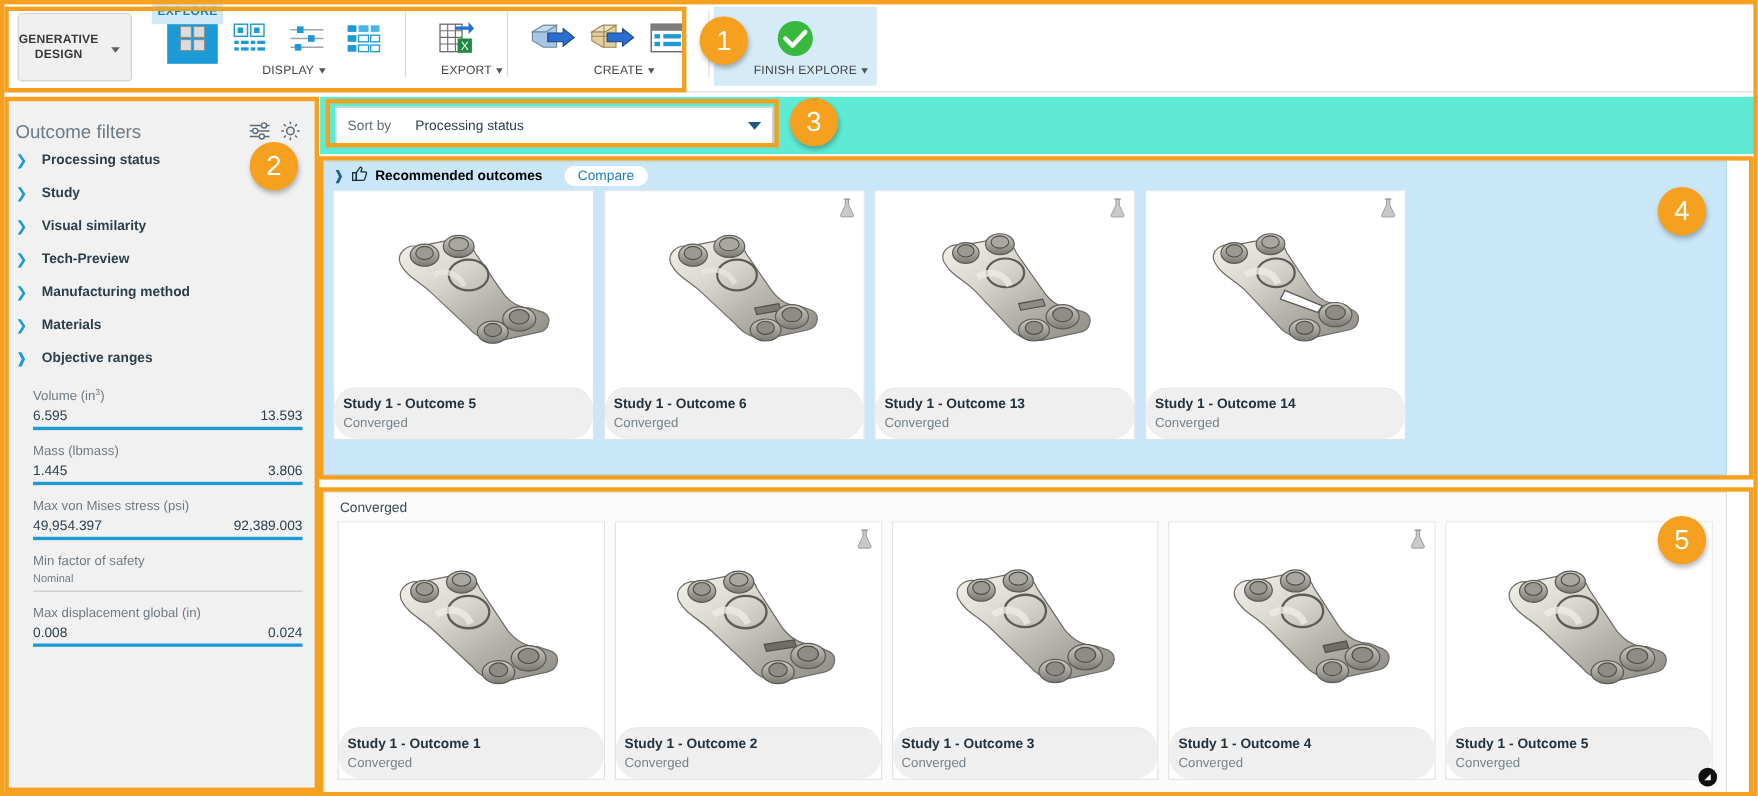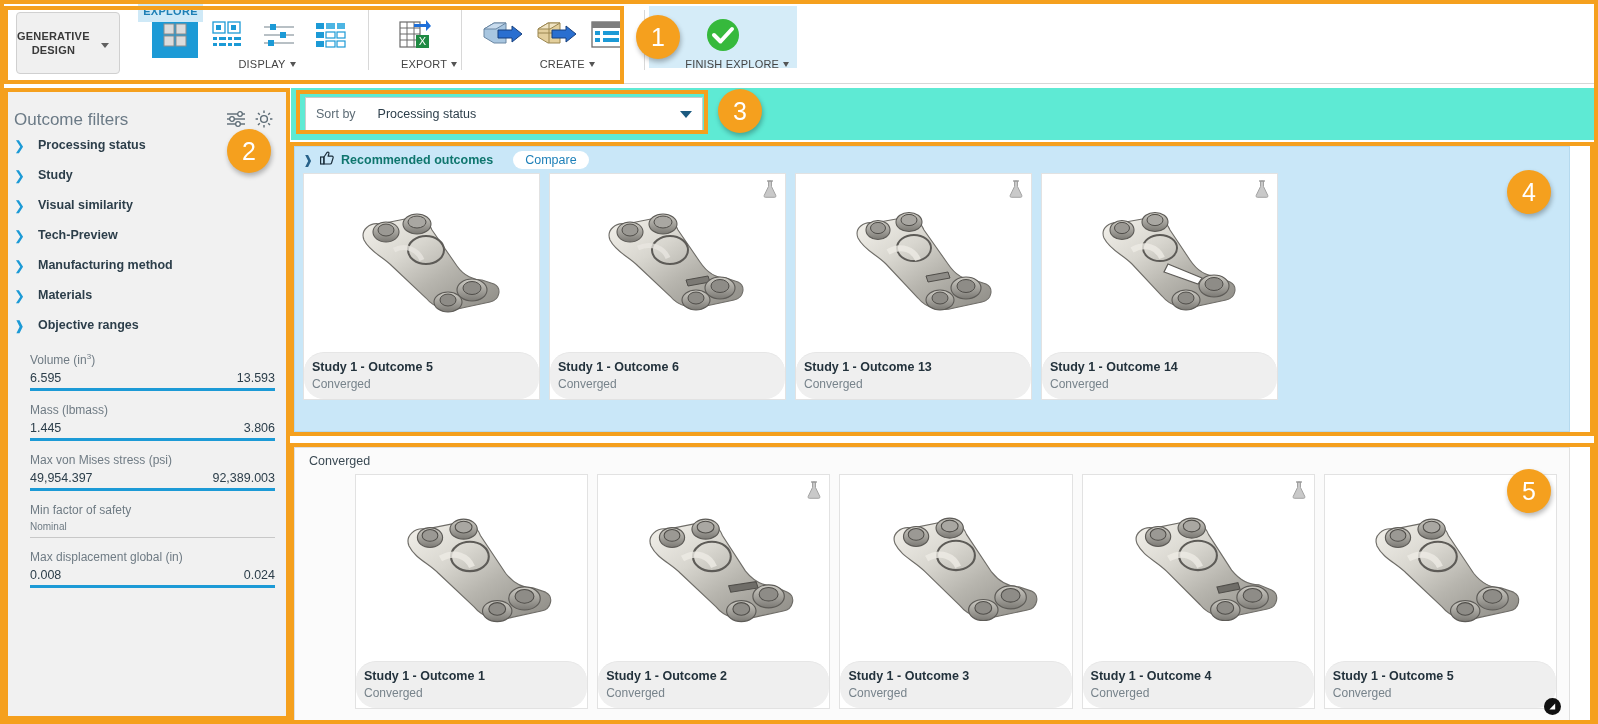--- a/index.html
+++ b/index.html
@@ -39,21 +39,21 @@
 
   .group { display:flex; flex-direction:column; align-items:center; height:72px; position:relative; }
   .group-icons { display:flex; align-items:flex-end; gap:6px; height:52px; padding:0 10px; }
   .group-label { font-size:11px; color:#444; letter-spacing:0.2px; display:flex; align-items:center; gap:4px;padding-left:28px; }
   .group-sep { width:1px; background:#d8d8d8; height:60px; margin:4px 4px 0 4px; }
   .tri-down { width:0;height:0;border-left:3.5px solid transparent;border-right:3.5px solid transparent;border-top:5px solid #555; display:inline-block; }
 
   .icon-btn { width:46px;height:46px;display:flex;align-items:center;justify-content:center; }
   .icon-btn.active { background:#1c9ad6; }
 
-  .finish-group { background:#d5ecf8; height:62px; display:flex; flex-direction:column; align-items:center; padding:0 8px; }
+  .finish-group { background:#d5ecf8; height:72px; display:flex; flex-direction:column; align-items:center; padding:0 8px; }
 
   
   .sidebar {
     position:absolute; left:0; top:88px; width:290px; height:636px;
     background:#f1f1f1; border-right:1px solid #cfcfcf; overflow:hidden;
   }
   .sidebar-head { height:42px; display:flex; align-items:flex-end; padding:0 14px 0 14px; }
   .sidebar-title { font-size:17px; color:#6b7a86; flex:1; }
   .head-icon { width:22px; height:22px; margin-left:6px; display:flex; align-items:center; justify-content:center; }
 
@@ -80,21 +80,21 @@
   .sort-value { font-size:12.5px; color:#2c3e4a; flex:1; }
   .sort-caret { width:0;height:0;border-left:6px solid transparent;border-right:6px solid transparent;border-top:7px solid #1b5a80; }
 
   
   .rec-panel {
     position:absolute; left:294px; top:146px; width:1276px; height:286px;
     background:#c9e7f8; border:1px solid #b5d9ee;
   }
   .rec-header { height:26px; display:flex; align-items:center; padding-left:8px; gap:6px; }
   .rec-chev { color:#28628a; font-size:12px; }
-  .rec-title { font-size:12.5px; color:#0f766e; font-weight:bold; }
+  .rec-title { font-size:12.5px; color:#000000; font-weight:bold; }
   .compare-chip {
     background:#ffffff; border-radius:11px; padding:2px 12px; font-size:12.5px; color:#1c7fb8;
     margin-left:14px;
   }
 
   .card-row { display:flex; gap:9px; padding:0 8px; }
   .card {
     width:237px; background:#ffffff; border:1px solid #e2e2e2;
     display:flex; flex-direction:column; position:relative;
   }
@@ -104,21 +104,21 @@
   .card-status { font-size:12px; color:#77838b; margin-top:3px; }
   .flask { position:absolute; right:7px; top:6px; width:16px; height:18px; }
 
   
   .conv-panel {
     position:absolute; left:294px; top:447px; width:1276px; height:277px;
     background:#fbfbfb; border:1px solid #e0e0e0;
   }
   .conv-header { height:26px; display:flex; align-items:center; padding-left:14px; }
   .conv-title { font-size:12.5px; color:#3b4a54; }
-  .conv-row { display:flex; gap:9px; padding:0 12px;margin-left:48px; }
+  .conv-row { display:flex; gap:9px; padding:0 12px; }
   .conv-card { width:246px; }
   .conv-card .card-thumb { height:186px; }
 
   
   .anno {
     position:absolute; border:4px solid #f5a01e; pointer-events:none; box-sizing:border-box;
   }
   .badge {
     position:absolute; width:44px; height:44px; border-radius:50%;
     background:#f5a01e; color:#ffffff; font-size:25px;

